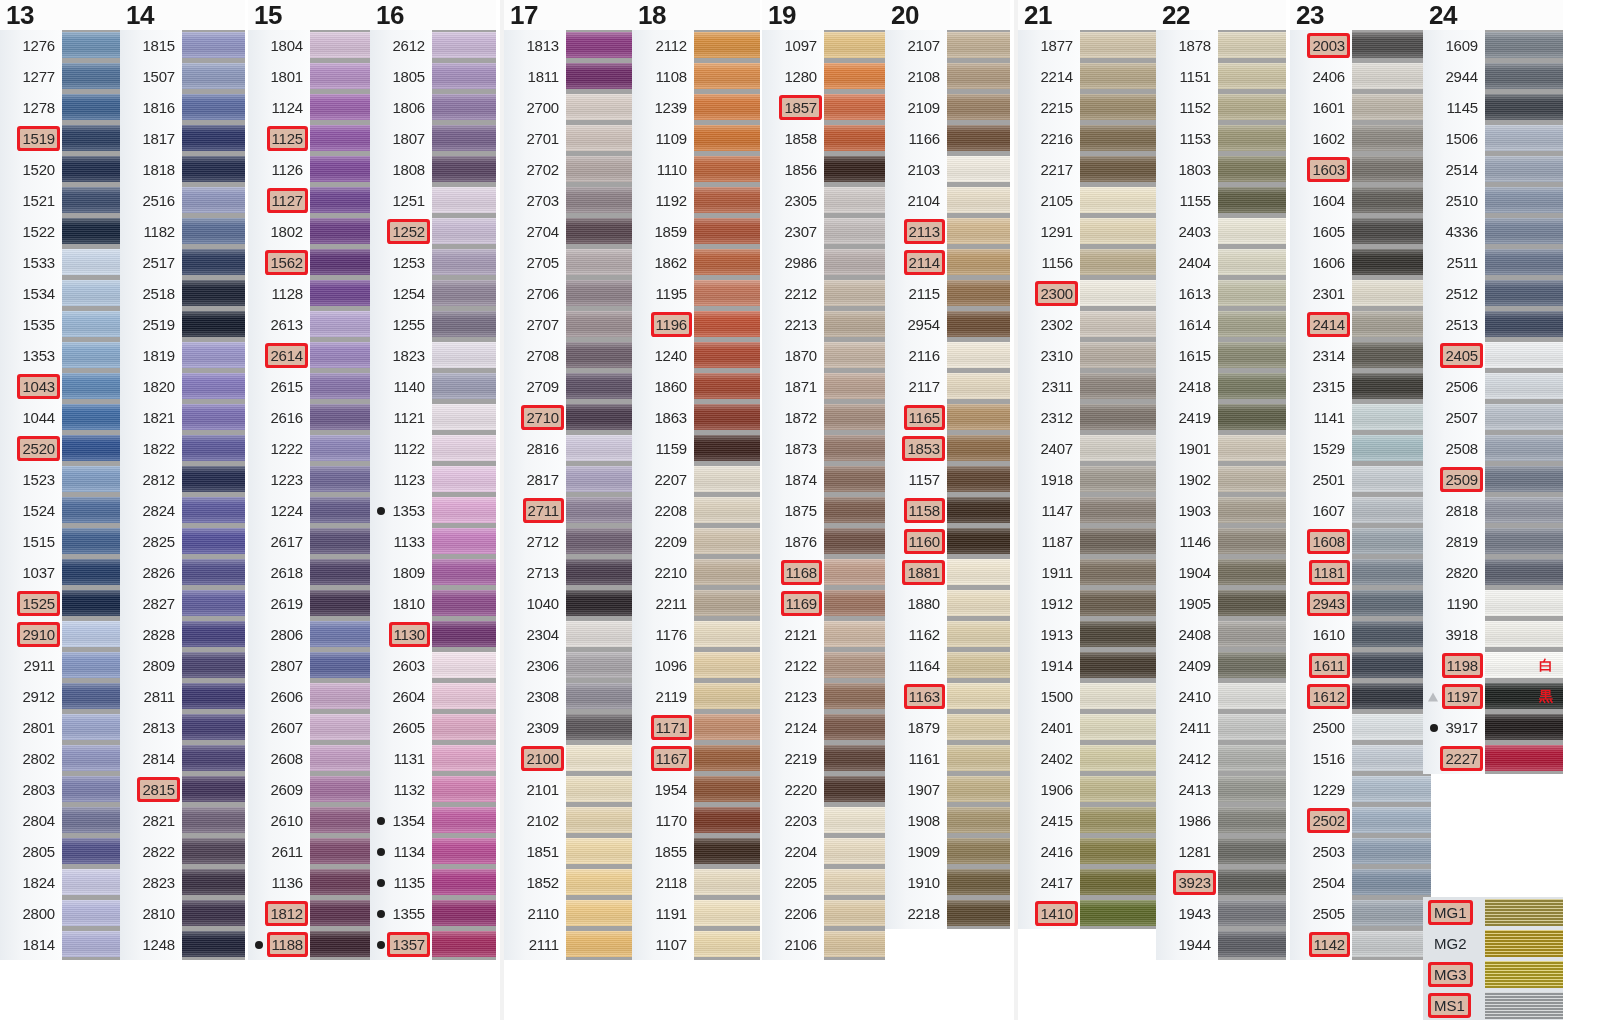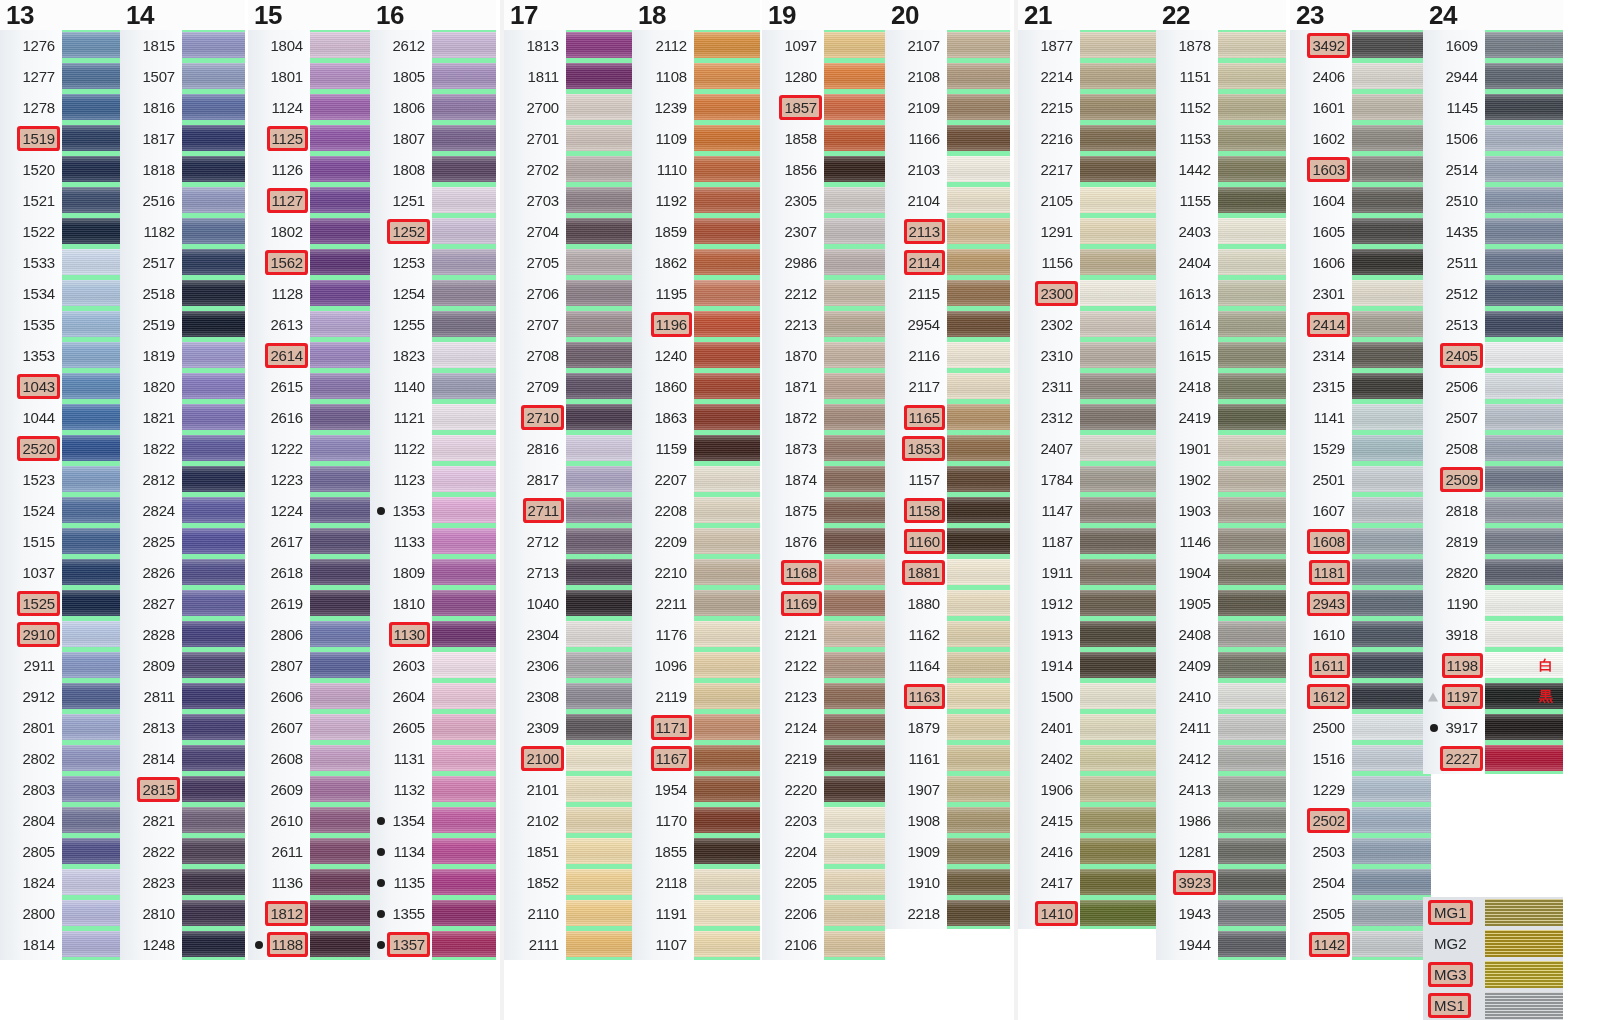--- a/index.html
+++ b/index.html
@@ -1,20 +1,20 @@
 <!DOCTYPE html>
 <html><head>
 <meta charset="utf-8">
 <style>
   html,body{margin:0;padding:0;background:#fff;}
   body{width:1600px;height:1020px;overflow:hidden;
        font-family:"Liberation Sans","DejaVu Sans",sans-serif;}
   #chart{position:relative;width:1600px;height:1020px;background:#f2f2f2;}
   .group{position:absolute;top:0;bottom:0;background:#ffffff;}
-  .col{position:absolute;top:0;background:#86efac;overflow:hidden;}
+  .col{position:absolute;top:0;background:#a3a3a3;overflow:hidden;}
   .colhead{height:30px;position:relative;background:#fcfcfc;}
   .colhead .num{position:absolute;left:6px;top:1px;font-size:26px;font-weight:700;
        color:#1b1b1b;letter-spacing:-.5px;line-height:28px;}
   .rows{position:relative;}
   .row{position:relative;height:31px;display:flex;align-items:stretch;}
   .lbl{position:relative;width:62px;flex:0 0 62px;
        background:linear-gradient(to right,#e9edf1 0%,#f4f6f8 35%,#fbfcfd 100%);
        display:flex;align-items:center;justify-content:flex-end;
        padding-right:5px;box-sizing:border-box;}
   .lbl .code{font-size:15px;color:#2a2a2a;letter-spacing:-.2px;
@@ -2403,21 +2403,21 @@
           <div class="lbl">
             <span class="code">2407</span>
           </div>
           <div class="sw">
             <div class="band" style="background: rgb(211, 207, 198);"></div>
             <div class="gloss"></div>
           </div>
         </div>
         <div class="row">
           <div class="lbl">
-            <span class="code">1784</span>
+            <span class="code">1918</span>
           </div>
           <div class="sw">
             <div class="band" style="background: rgb(160, 154, 144);"></div>
             <div class="gloss"></div>
           </div>
         </div>
         <div class="row">
           <div class="lbl">
             <span class="code">1147</span>
           </div>
@@ -2581,21 +2581,21 @@
           <div class="lbl">
             <span class="code">1153</span>
           </div>
           <div class="sw">
             <div class="band" style="background: rgb(157, 152, 120);"></div>
             <div class="gloss"></div>
           </div>
         </div>
         <div class="row">
           <div class="lbl">
-            <span class="code">1442</span>
+            <span class="code">1803</span>
           </div>
           <div class="sw">
             <div class="band" style="background: rgb(125, 122, 92);"></div>
             <div class="gloss"></div>
           </div>
         </div>
         <div class="row">
           <div class="lbl">
             <span class="code">1155</span>
           </div>
@@ -2822,21 +2822,21 @@
         </div>
       </div>
     </div>
     <div class="col" style="left: 1290px; width: 141px;">
       <div class="colhead">
         <div class="num">23</div>
       </div>
       <div class="rows">
         <div class="row">
           <div class="lbl hl">
-            <span class="code">3492</span>
+            <span class="code">2003</span>
           </div>
           <div class="sw">
             <div class="band" style="background: rgb(76, 75, 75);"></div>
             <div class="gloss"></div>
           </div>
         </div>
         <div class="row">
           <div class="lbl">
             <span class="code">2406</span>
           </div>
@@ -3153,21 +3153,21 @@
           <div class="lbl">
             <span class="code">2510</span>
           </div>
           <div class="sw">
             <div class="band" style="background: rgb(133, 146, 168);"></div>
             <div class="gloss"></div>
           </div>
         </div>
         <div class="row">
           <div class="lbl">
-            <span class="code">1435</span>
+            <span class="code">4336</span>
           </div>
           <div class="sw">
             <div class="band" style="background: rgb(118, 131, 154);"></div>
             <div class="gloss"></div>
           </div>
         </div>
         <div class="row">
           <div class="lbl">
             <span class="code">2511</span>
           </div>

